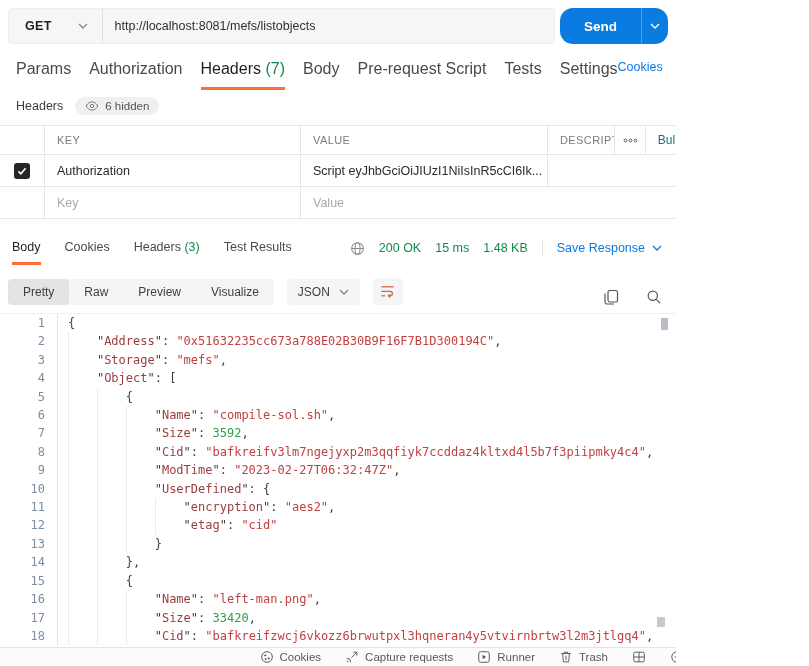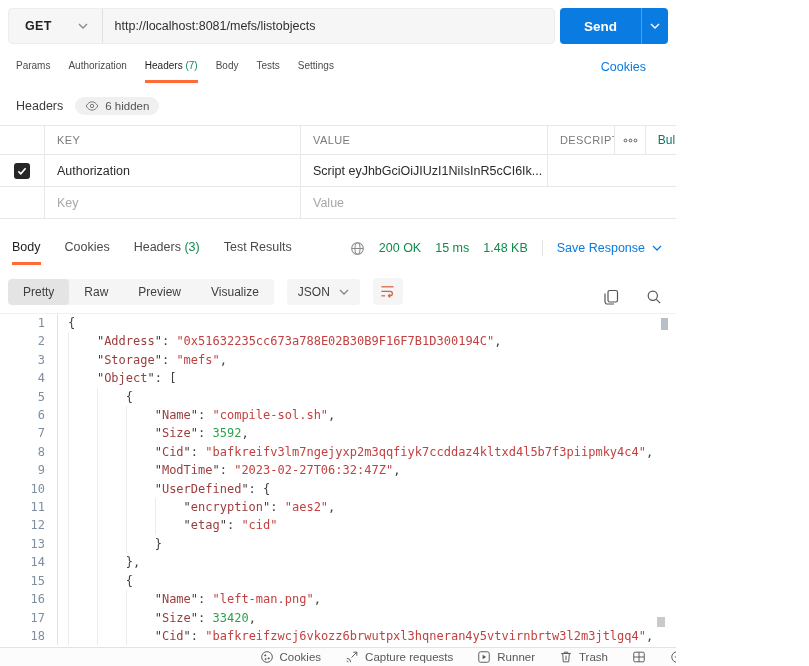--- a/index.html
+++ b/index.html
@@ -7,28 +7,28 @@
   body { font-family:"Liberation Sans", sans-serif; color:#2b2b2b; }
   #app { position:relative; width:676px; height:666px; background:#fff; overflow:hidden; }
 
   
   .req-bar { display:flex; margin:8px 8px 0 8px; height:36px; gap:5px; }
   .url-box { flex:1; display:flex; align-items:center; background:#f6f6f6; border:1px solid #ededed; border-radius:4px; overflow:hidden; }
   .method { display:flex; align-items:center; gap:26px; padding:0 14px 0 16px; height:100%; border-right:1px solid #e0e0e0; cursor:pointer; }
   .method .m-label { font-weight:bold; font-size:12.5px; color:#212121; letter-spacing:.3px; }
   .chev { display:inline-flex; color:#868686; }
   .url-input { flex:1; border:none; background:transparent; outline:none; font-size:12.5px; color:#303030; padding:0 12px; font-family:"Liberation Sans",sans-serif; }
-  .send-btn { display:flex; width:108px; border-radius:4px; overflow:hidden; cursor:pointer; }
+  .send-btn { display:flex; width:108px; border-radius:13px; overflow:hidden; cursor:pointer; }
   .send-main { flex:1; display:flex; align-items:center; justify-content:center; background:var(--primary-blue,#0a7be0); color:#fff; font-weight:bold; font-size:13.5px; }
   .send-caret { width:27px; display:flex; align-items:center; justify-content:center; background:var(--primary-blue,#0a7be0); border-left:1px solid rgba(255,255,255,.28); color:#fff; }
 
   
   .req-tabs { display:flex; align-items:flex-start; margin:16px 16px 0 16px; height:28px; }
   .rtabs-left { display:flex; gap:18px; }
-  .rtab { font-size:10px; color:#4a4a4a; padding-bottom:9px; cursor:pointer; white-space:nowrap; }
+  .rtab { font-size:16px; color:#4a4a4a; padding-bottom:9px; cursor:pointer; white-space:nowrap; }
   .rtab .count { color:var(--status-green,#118a4d); }
   .rtab.active { color:#1d1d1d; border-bottom:3px solid var(--accent-orange,#ff6c37);text-align:center; }
   .cookies-link { margin-left:auto; font-size:12.5px; color:var(--primary-blue,#0a7be0); cursor:pointer; margin-right:14px; }
 
   
   .hdr-row { display:flex; align-items:center; gap:12px; margin:7px 16px 0 16px; height:22px; }
   .hdr-title { font-size:12.5px; color:#3c3c3c; }
   .hidden-pill { display:flex; align-items:center; gap:6px; background:#f0f0f0; border-radius:11px; padding:3px 10px; font-size:11.5px; color:#555; cursor:pointer; }
   .hidden-pill svg { color:#6e6e6e; }
 
@@ -117,20 +117,21 @@
       </div>
     </div>
   </div>
 
   <div class="req-tabs">
     <div class="rtabs-left">
       <div class="rtab"><span>Params</span></div>
       <div class="rtab"><span>Authorization</span></div>
       <div class="rtab active"><span>Headers</span> <span class="count">(7)</span></div>
       <div class="rtab"><span>Body</span></div>
+      <div class="rtab"><span>Pre-request Script</span></div>
       <div class="rtab"><span>Tests</span></div>
       <div class="rtab"><span>Settings</span></div>
     </div>
     <div class="cookies-link">Cookies</div>
   </div>
 
   <div class="hdr-row">
     <span class="hdr-title">Headers</span>
     <span class="hidden-pill">
       <svg width="14" height="10" viewBox="0 0 16 12">

